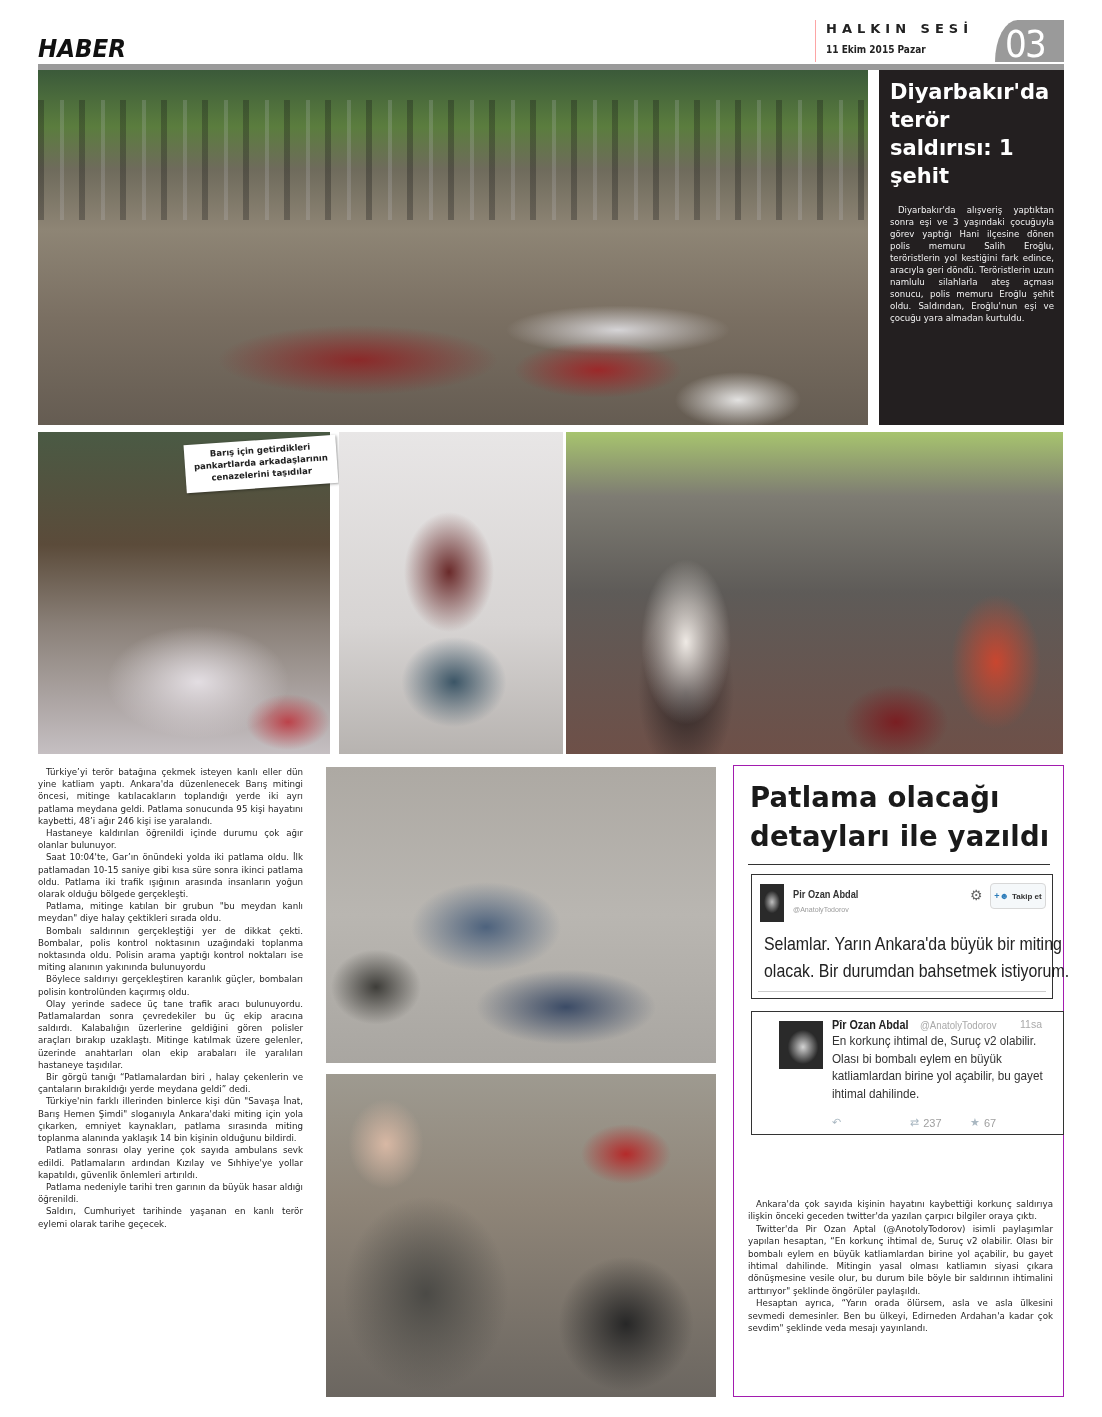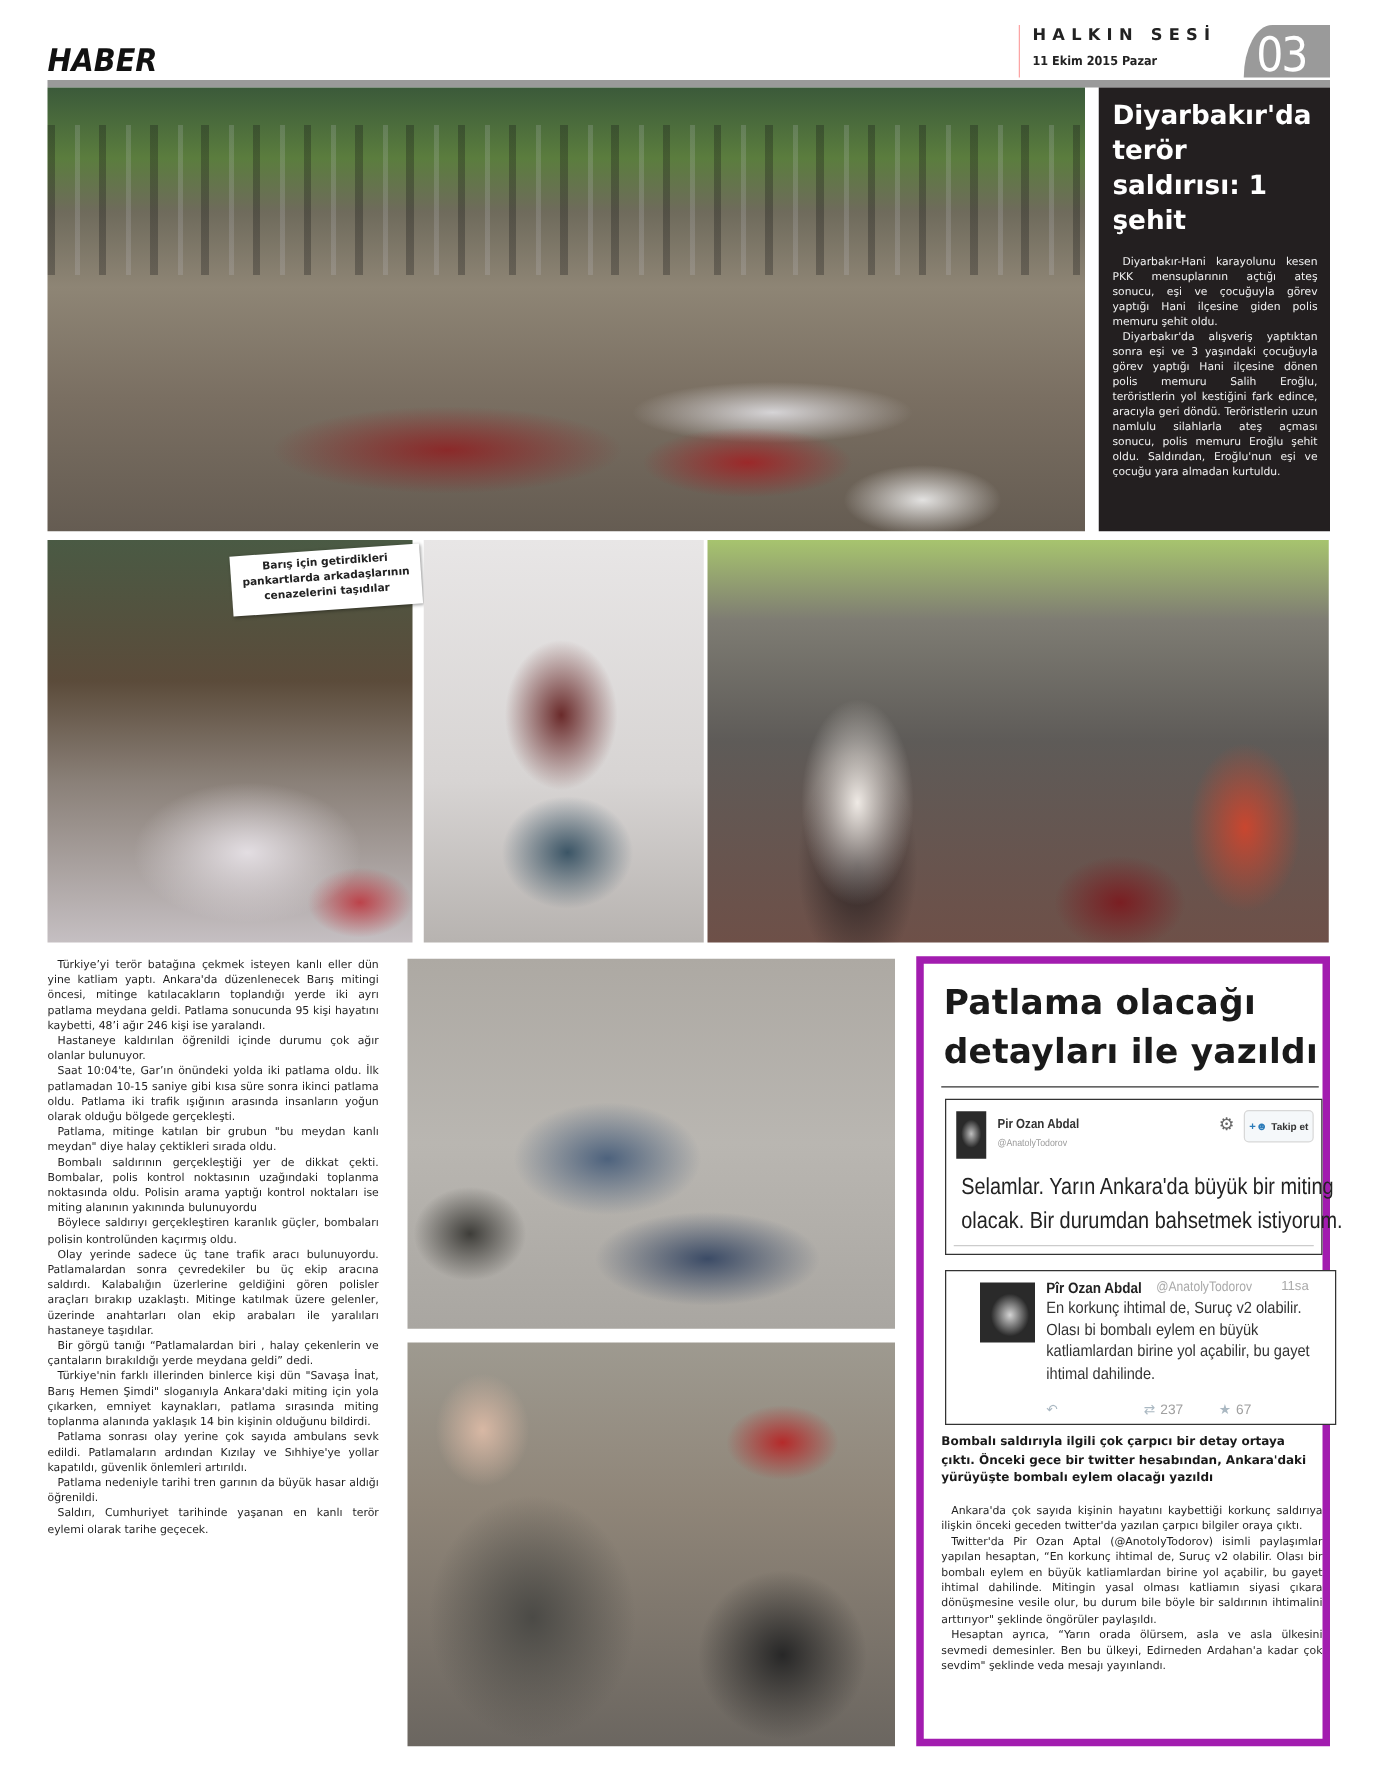--- a/index.html
+++ b/index.html
@@ -67,21 +67,21 @@
   .sidebar { position: absolute; left: 879px; top: 70px; width: 185px; height: 355px; background: #231f20; color: #fff; padding: 8px 10px 0 11px; }
   .sidebar-title { font-family: "DejaVu Sans", sans-serif; font-weight: bold; font-size: 21px; line-height: 28px; color: #fff; }
   .sidebar-body { margin-top: 14px; font-family: "DejaVu Sans", sans-serif; font-size: 8.6px; line-height: 12px; text-align: justify; color: #f2f2f2; }
   .sidebar-body p { text-indent: 8px; }
 
   
   .article-left { position: absolute; left: 38px; top: 766px; width: 265px; font-family: "DejaVu Sans", sans-serif; font-size: 8.7px; line-height: 12.2px; text-align: justify; color: #1f1f1f; }
   .article-left p { text-indent: 8px; }
 
   
-  .box-right { position: absolute; left: 733px; top: 765px; width: 331px; height: 632px; border: 6px solid #a21caf; }
+  .box-right { position: absolute; left: 733px; top: 765px; width: 331px; height: 632px; border: 1px solid #a21caf; }
   .box-title { position: absolute; left: 16px; top: 12px; width: 300px; font-family: "DejaVu Sans", sans-serif; font-weight: bold; font-size: 27.5px; line-height: 39px; color: #1a1a1a; letter-spacing: 0.2px; }
   .box-rule { position: absolute; left: 14px; top: 98px; width: 302px; height: 1px; background: #333; }
 
   .tweet1 { position: absolute; left: 17px; top: 108px; width: 302px; height: 125px; border: 1px solid #333; background: #fff; }
   .tweet1 .avatar { position: absolute; left: 8px; top: 9px; width: 24px; height: 38px; background: radial-gradient(ellipse 10px 14px at 12px 18px, #bfbfbf, #2a2a2a 80%); }
   .tweet1 .name { position: absolute; left: 41px; top: 13px; font-family: "Liberation Sans", sans-serif; font-weight: bold; font-size: 10.5px; color: #333; transform: scaleX(0.88); transform-origin: left; }
   .tweet1 .handle { position: absolute; left: 41px; top: 30px; font-family: "Liberation Sans", sans-serif; font-size: 8px; color: #9b9b9b; transform: scaleX(0.88); transform-origin: left; }
   .tweet1 .gear { position: absolute; left: 218px; top: 12px; font-size: 14px; color: #666; line-height: 16px; }
   .tweet1 .follow { position: absolute; left: 238px; top: 8px; width: 56px; height: 26px; border: 1px solid #d8d8d8; border-radius: 4px; background: #f5f8fa; font-family: "Liberation Sans", sans-serif; font-size: 8px; font-weight: bold; color: #333; display: flex; align-items: center; justify-content: center; gap: 3px; }
   .tweet1 .follow .plus { color: #2b7bb9; font-size: 9px; }
@@ -121,21 +121,20 @@
 <div class="photo" id="photo-left" title="People carrying the injured on banners"></div>
 <div class="photo-caption">Barış için getirdikleri pankartlarda arkadaşlarının cenazelerini taşıdılar</div>
 <div class="photo" id="photo-center" title="Woman sitting, crying, on the phone"></div>
 <div class="photo" id="photo-right" title="Woman in white headscarf crying with arms raised among the crowd"></div>
 <div class="photo" id="photo-mid1" title="Injured person lying on the ground being attended"></div>
 <div class="photo" id="photo-mid2" title="Elderly man screaming while holding an injured person"></div>
 
 <div class="sidebar">
   <div class="sidebar-title">Diyarbakır'da terör saldırısı: 1 şehit</div>
   <div class="sidebar-body">
-    <p>Diyarbakır-Hani karayolunu kesen PKK mensuplarının açtığı ateş sonucu, eşi ve çocuğuyla görev yaptığı Hani ilçesine giden polis memuru şehit oldu.</p>
     <p>Diyarbakır'da alışveriş yaptıktan sonra eşi ve 3 yaşındaki çocuğuyla görev yaptığı Hani ilçesine dönen polis memuru Salih Eroğlu, teröristlerin yol kestiğini fark edince, aracıyla geri döndü. Teröristlerin uzun namlulu silahlarla ateş açması sonucu, polis memuru Eroğlu şehit oldu. Saldırıdan, Eroğlu'nun eşi ve çocuğu yara almadan kurtuldu.</p>
   </div>
 </div>
 
 <div class="article-left">
   <p>Türkiye’yi terör batağına çekmek isteyen kanlı eller dün yine katliam yaptı. Ankara'da düzenlenecek Barış mitingi öncesi, mitinge katılacakların toplandığı yerde iki ayrı patlama meydana geldi. Patlama sonucunda 95 kişi hayatını kaybetti, 48’i ağır 246 kişi ise yaralandı.</p>
   <p>Hastaneye kaldırılan öğrenildi içinde durumu çok ağır olanlar bulunuyor.</p>
   <p>Saat 10:04'te, Gar’ın önündeki yolda iki patlama oldu. İlk patlamadan 10-15 saniye gibi kısa süre sonra ikinci patlama oldu. Patlama iki trafik ışığının arasında insanların yoğun olarak olduğu bölgede gerçekleşti.</p>
   <p>Patlama, mitinge katılan bir grubun "bu meydan kanlı meydan" diye halay çektikleri sırada oldu.</p>
   <p>Bombalı saldırının gerçekleştiği yer de dikkat çekti. Bombalar, polis kontrol noktasının uzağındaki toplanma noktasında oldu. Polisin arama yaptığı kontrol noktaları ise miting alanının yakınında bulunuyordu</p>
@@ -180,19 +179,18 @@
         <span>⇄</span>
         <span class="num">237</span>
       </span>
       <span class="act" style="left:138px">
         <span>★</span>
         <span class="num">67</span>
       </span>
     </div>
   </div>
 
-  <div class="box-lead">Bombalı saldırıyla ilgili çok çarpıcı bir detay ortaya çıktı. Önceki gece bir twitter hesabından, Ankara'daki yürüyüşte bombalı eylem olacağı yazıldı</div>
   <div class="box-body">
     <p>Ankara'da çok sayıda kişinin hayatını kaybettiği korkunç saldırıya ilişkin önceki geceden twitter'da yazılan çarpıcı bilgiler oraya çıktı.</p>
     <p>Twitter'da Pir Ozan Aptal (@AnotolyTodorov) isimli paylaşımlar yapılan hesaptan, “En korkunç ihtimal de, Suruç v2 olabilir. Olası bir bombalı eylem en büyük katliamlardan birine yol açabilir, bu gayet ihtimal dahilinde. Mitingin yasal olması katliamın siyasi çıkara dönüşmesine vesile olur, bu durum bile böyle bir saldırının ihtimalini arttırıyor" şeklinde öngörüler paylaşıldı.</p>
     <p>Hesaptan ayrıca, “Yarın orada ölürsem, asla ve asla ülkesini sevmedi demesinler. Ben bu ülkeyi, Edirneden Ardahan'a kadar çok sevdim" şeklinde veda mesajı yayınlandı.</p>
   </div>
 </div>
 
 </body></html>

